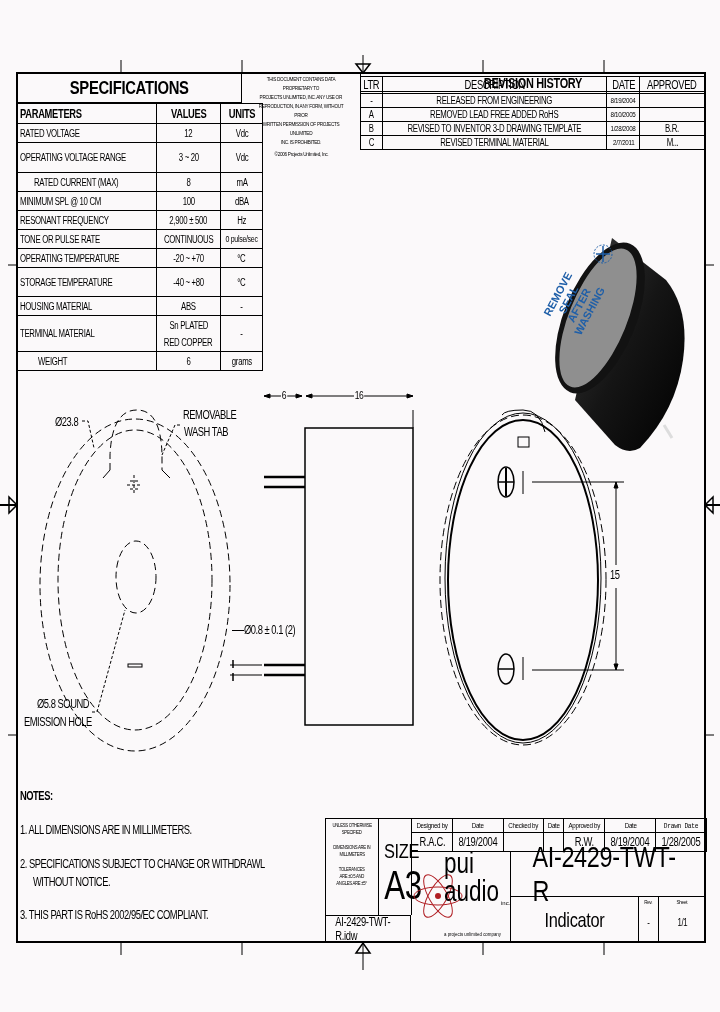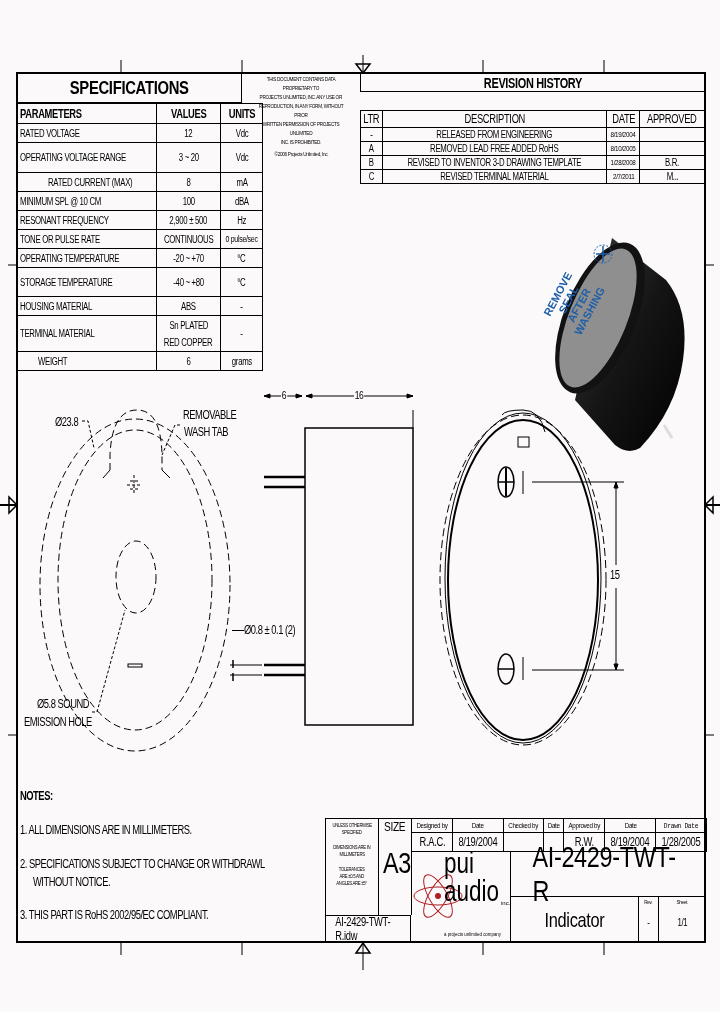--- a/index.html
+++ b/index.html
@@ -169,21 +169,21 @@
     <td style="text-align:left; padding-left:2px;"><span class="sql">RATED VOLTAGE</span></td>
     <td><span class="sq">12</span></td>
     <td><span class="sq">Vdc</span></td>
   </tr>
   <tr style="height:30px">
     <td style="text-align:left; padding-left:2px;"><span class="sql">OPERATING VOLTAGE RANGE</span></td>
     <td><span class="sq">3 ~ 20</span></td>
     <td><span class="sq">Vdc</span></td>
   </tr>
   <tr style="height:19px">
-    <td style="text-align:right; padding-left:2px;"><span class="sql">RATED CURRENT (MAX)</span></td>
+    <td style="text-align:center; padding-left:2px;"><span class="sql">RATED CURRENT (MAX)</span></td>
     <td><span class="sq">8</span></td>
     <td><span class="sq">mA</span></td>
   </tr>
   <tr style="height:19px">
     <td style="text-align:left; padding-left:2px;"><span class="sql">MINIMUM SPL @ 10 CM</span></td>
     <td><span class="sq">100</span></td>
     <td><span class="sq">dBA</span></td>
   </tr>
   <tr style="height:19px">
     <td style="text-align:left; padding-left:2px;"><span class="sql">RESONANT FREQUENCY</span></td>
@@ -228,21 +228,21 @@
   <div><span class="sq">PROJECTS UNLIMITED, INC. ANY USE OR</span></div>
   <div><span class="sq">REPRODUCTION, IN ANY FORM, WITHOUT PRIOR</span></div>
   <div><span class="sq">WRITTEN PERMISSION OF PROJECTS UNLIMITED</span></div>
   <div><span class="sq">INC. IS PROHIBITED.</span></div>
   <div style="margin-top:3px;"><span class="sq">©2006 Projects Unlimited, Inc.</span></div>
 </div>
 
 <div class="abs" style="left:360px; top:73px; width:345px; height:19px; border:1px solid #000; box-sizing:border-box; display:flex; align-items:center; justify-content:center;">
   <span class="sq" style="font-size:14px; font-weight:bold;">REVISION HISTORY</span>
 </div>
-<table class="grid" style="left:360px; top:110px; width:345px;">
+<table class="grid" style="left:360px; top:76px; width:345px;">
   <colgroup>
       <col style="width:24px">
       <col style="width:234px">
       <col style="width:34px">
       <col style="width:53px">
     </colgroup>
   <tbody>
       <tr style="height:17px">
     <td style="font-size:12px;"><span class="sq">LTR</span></td>
     <td style="font-size:12px;"><span class="sq">DESCRIPTION</span></td>
@@ -303,22 +303,22 @@
     <div><span class="sq">UNLESS OTHERWISE</span></div>
     <div><span class="sq">SPECIFIED</span></div>
     <div style="margin-top:8px;"><span class="sq">DIMENSIONS ARE IN</span></div>
     <div><span class="sq">MILLIMETERS</span></div>
     <div style="margin-top:8px;"><span class="sq">TOLERANCES</span></div>
     <div><span class="sq">ARE ±0.5 AND</span></div>
     <div><span class="sq">ANGLES ARE ±5°</span></div>
   </div>
 
   <div class="abs" style="left:53px; top:0; width:32px; height:96px; border-right:1px solid #000; text-align:center;">
-    <div style="font-size:13px;"><span class="sq">SIZE</span></div>
-    <div style="margin-top:12px; font-size:30px;"><span class="sq">A3</span></div>
+    <div style="margin-top:20px; font-size:21px;"><span class="sq">SIZE</span></div>
+    <div style="font-size:40px;"><span class="sq">A3</span></div>
   </div>
 
   <div class="abs" style="left:0; top:96px; width:85px; height:27px; border-top:1px solid #000; border-right:1px solid #000; box-sizing:border-box; display:flex; align-items:center; justify-content:center; font-size:12px;">
     <span class="sq">AI-2429-TWT-R.idw</span>
   </div>
 
   <table class="grid" style="left:85px; top:-1px; width:296px;">
     <colgroup>
         <col style="width:38px">
         <col style="width:39px">

